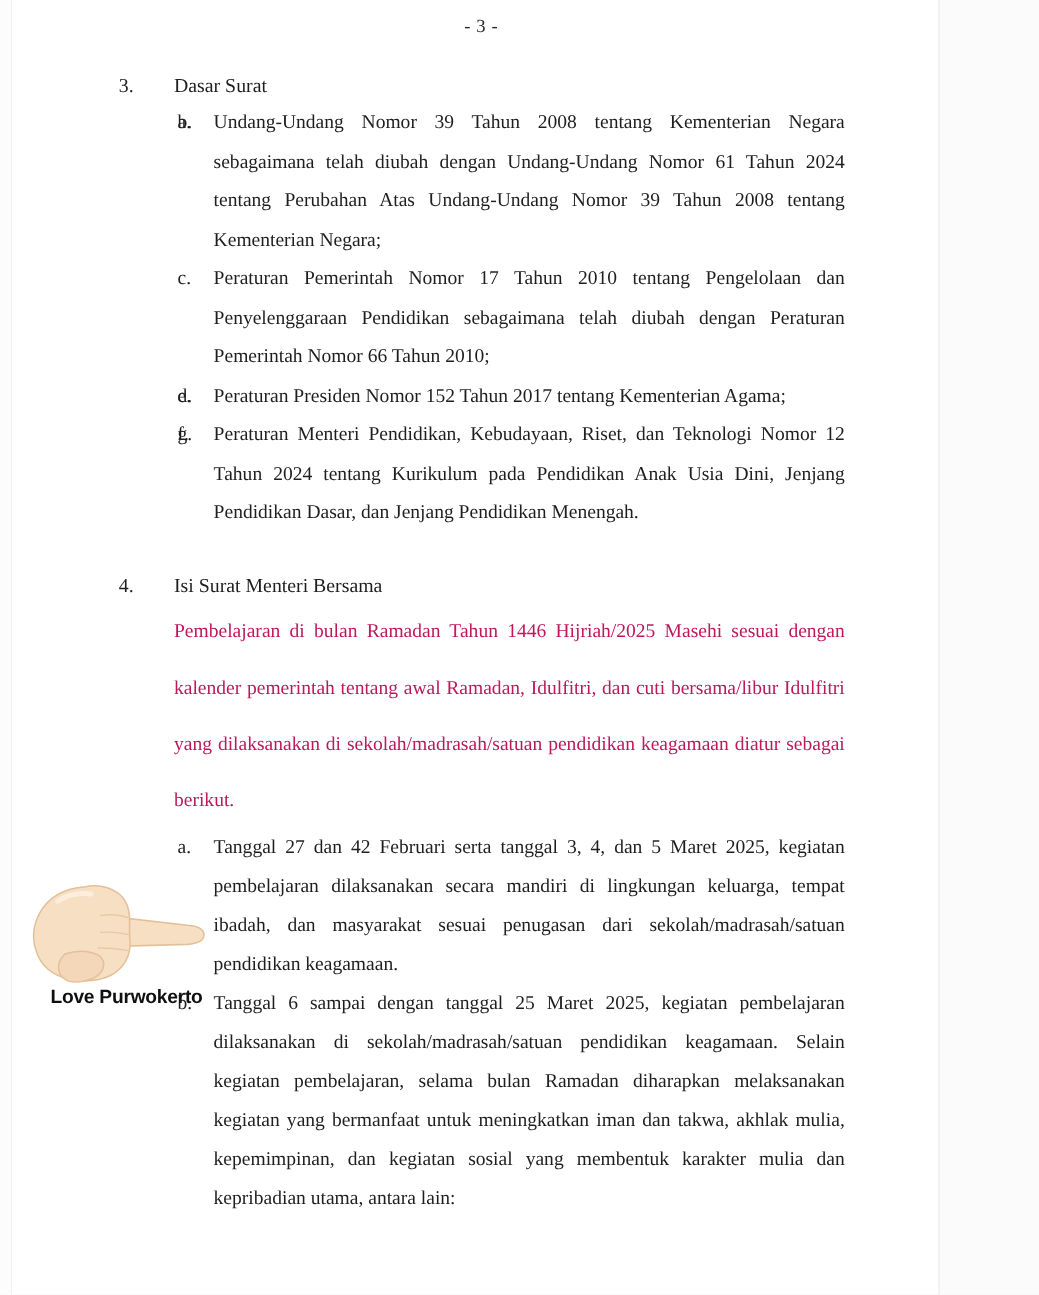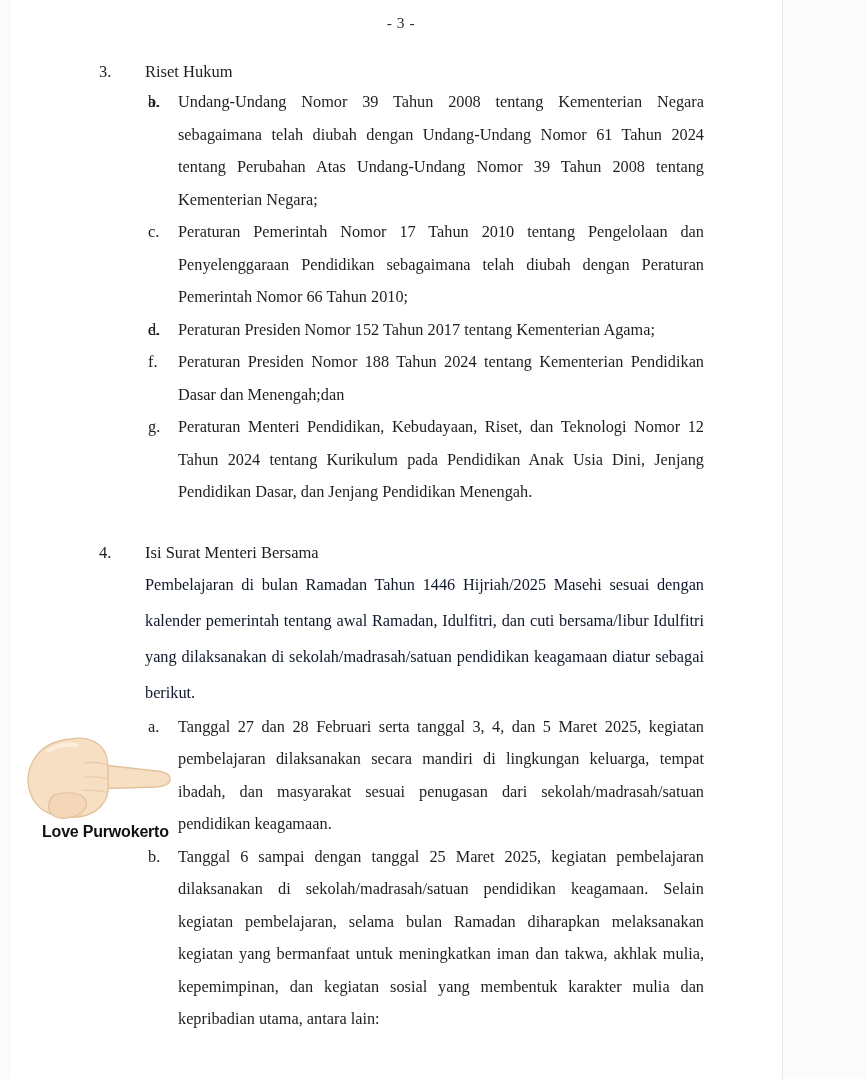--- a/index.html
+++ b/index.html
@@ -119,24 +119,24 @@
     top: 0;
     font-size: 16.3px;
     line-height: 32.5px;
   }
 
   
   .section-para {
     padding-left: 135px;
     padding-right: 88px;
     font-size: 16.3px;
-    line-height: 36px;
+    line-height: 47px;
     text-align: justify;
     text-justify: inter-word;
-    color: #0f172a;
+    color: #be185d;
   }
 
   .gap-between-sections {
     height: 30px;
   }
 
   
   .sticker {
     position: absolute;
     left: 14px;
@@ -174,21 +174,21 @@
 <div class="page-sheet">
   <div class="content">
 
     <div class="page-number">- 3 -</div>
 
     <div class="body-block">
 
       <div class="section">
         <div class="section-head">
           <span class="section-num">3.</span>
-          <span>Riset Hukum</span>
+          <span>Dasar Surat</span>
         </div>
         <ul class="letter-list">
           <li class="letter-item">
             <span class="letter-marker">a.</span>
           </li>
           <li class="letter-item">
             <span class="letter-marker">b.</span>
             <span>Undang-Undang Nomor 39 Tahun 2008 tentang Kementerian Negara sebagaimana telah diubah dengan Undang-Undang Nomor 61 Tahun 2024 tentang Perubahan Atas Undang-Undang Nomor 39 Tahun 2008 tentang Kementerian Negara;</span>
           </li>
           <li class="letter-item">
@@ -197,41 +197,40 @@
           </li>
           <li class="letter-item">
             <span class="letter-marker">d.</span>
           </li>
           <li class="letter-item">
             <span class="letter-marker">e.</span>
             <span>Peraturan Presiden Nomor 152 Tahun 2017 tentang Kementerian Agama;</span>
           </li>
           <li class="letter-item">
             <span class="letter-marker">f.</span>
-            <span>Peraturan Presiden Nomor 188 Tahun 2024 tentang Kementerian Pendidikan Dasar dan Menengah;dan</span>
           </li>
           <li class="letter-item">
             <span class="letter-marker">g.</span>
             <span>Peraturan Menteri Pendidikan, Kebudayaan, Riset, dan Teknologi Nomor 12 Tahun 2024 tentang Kurikulum pada Pendidikan Anak Usia Dini, Jenjang Pendidikan Dasar, dan Jenjang Pendidikan Menengah.</span>
           </li>
         </ul>
       </div>
 
       <div class="gap-between-sections"></div>
 
       <div class="section">
         <div class="section-head">
           <span class="section-num">4.</span>
           <span>Isi Surat Menteri Bersama</span>
         </div>
         <div class="section-para">Pembelajaran di bulan Ramadan Tahun 1446 Hijriah/2025 Masehi sesuai dengan kalender pemerintah tentang awal Ramadan, Idulfitri, dan cuti bersama/libur Idulfitri yang dilaksanakan di sekolah/madrasah/satuan pendidikan keagamaan diatur sebagai berikut.</div>
         <ul class="letter-list">
           <li class="letter-item">
             <span class="letter-marker">a.</span>
-            <span>Tanggal 27 dan 28 Februari serta tanggal 3, 4, dan 5 Maret 2025, kegiatan pembelajaran dilaksanakan secara mandiri di lingkungan keluarga, tempat ibadah, dan masyarakat sesuai penugasan dari sekolah/madrasah/satuan pendidikan keagamaan.</span>
+            <span>Tanggal 27 dan 42 Februari serta tanggal 3, 4, dan 5 Maret 2025, kegiatan pembelajaran dilaksanakan secara mandiri di lingkungan keluarga, tempat ibadah, dan masyarakat sesuai penugasan dari sekolah/madrasah/satuan pendidikan keagamaan.</span>
           </li>
           <li class="letter-item">
             <span class="letter-marker">b.</span>
             <span>Tanggal 6 sampai dengan tanggal 25 Maret 2025, kegiatan pembelajaran dilaksanakan di sekolah/madrasah/satuan pendidikan keagamaan. Selain kegiatan pembelajaran, selama bulan Ramadan diharapkan melaksanakan kegiatan yang bermanfaat untuk meningkatkan iman dan takwa, akhlak mulia, kepemimpinan, dan kegiatan sosial yang membentuk karakter mulia dan kepribadian utama, antara lain:</span>
           </li>
         </ul>
       </div>
 
     </div>
 

